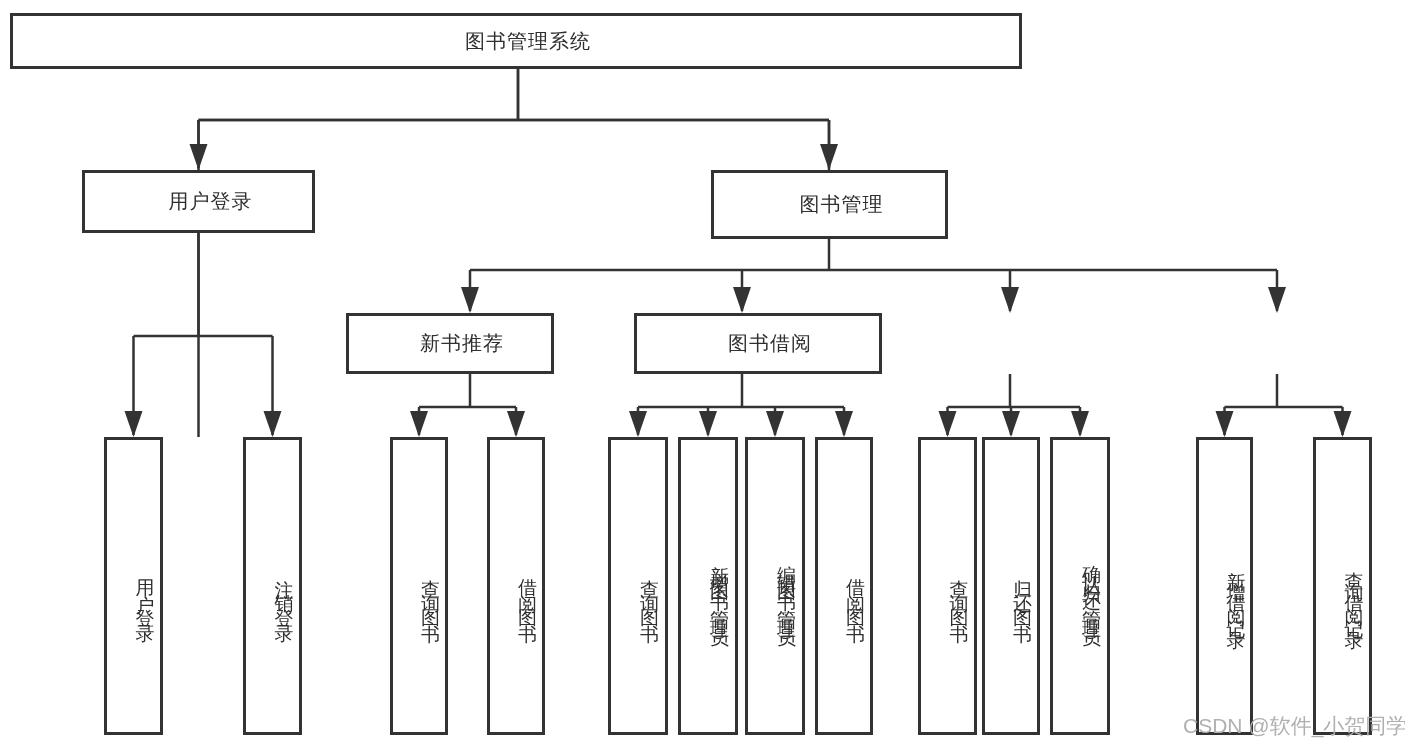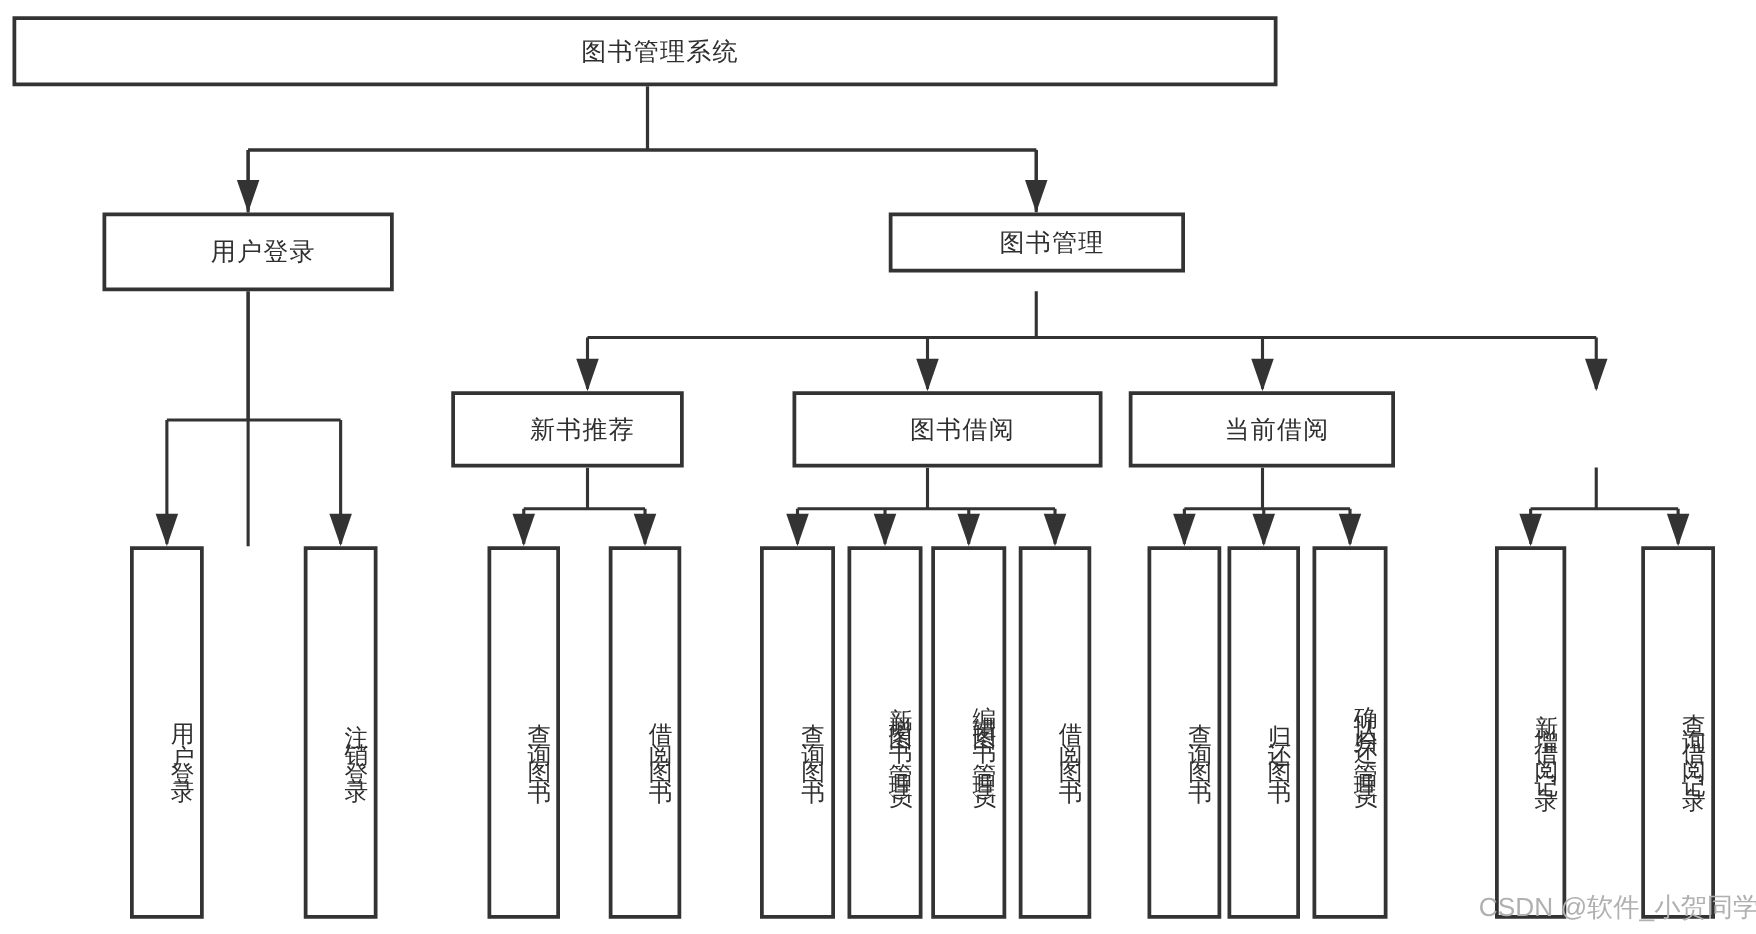--- a/index.html
+++ b/index.html
@@ -36,22 +36,22 @@
     font-size:19px;
     line-height:1;
     white-space:nowrap;
   }
   .v-node.sp4 span{letter-spacing:15px;margin-bottom:-15px;}
   .v-node.sp6 span{letter-spacing:12px;margin-bottom:-12px;}
   .v-node.sp9 span{letter-spacing:9px;margin-bottom:-9px;}
   
   #n-root{left:10px;top:13px;width:1012px;height:56px;}
   #n-user-login{left:82px;top:170px;width:233px;height:63px;}
-  #n-book-mgmt{left:711px;top:170px;width:237px;height:48px;}
-  #n-new-books{left:361px;top:313px;width:186px;height:61px;}
+  #n-book-mgmt{left:711px;top:170px;width:237px;height:69px;}
+  #n-new-books{left:346px;top:313px;width:208px;height:61px;}
   #n-book-borrow{left:634px;top:313px;width:248px;height:61px;}
   #n-current-borrow{left:903px;top:313px;width:213px;height:61px;}
   #n-borrow-records{left:1171px;top:313px;width:211px;height:61px;}
   .leaf{top:437px;height:298px;}
   #n-ul-login{left:104px;width:59px;}
   #n-ul-logout{left:243px;width:59px;}
   #n-nb-query{left:390px;width:58px;}
   #n-nb-borrow{left:487px;width:58px;}
   #n-bb-query{left:608px;width:60px;}
   #n-bb-add{left:678px;width:60px;}
@@ -139,21 +139,20 @@
     <path class="arrow" d="M1333.5 411 L1351.5 411 L1342.5 437 Z"></path>
   </svg>
 
   <div class="node h-node" id="n-root">图书管理系统</div>
 
   <div class="node h-node" id="n-user-login">用户登录</div>
   <div class="node h-node" id="n-book-mgmt">图书管理</div>
 
   <div class="node h-node" id="n-new-books">新书推荐</div>
   <div class="node h-node" id="n-book-borrow">图书借阅</div>
-  <div class="node h-node" id="n-current-borrow">当前借阅</div>
 
   <div class="node v-node leaf sp4" id="n-ul-login">
       <span>用户登录</span>
     </div>
   <div class="node v-node leaf sp4" id="n-ul-logout">
       <span>注销登录</span>
     </div>
 
   <div class="node v-node leaf sp4" id="n-nb-query">
       <span>查询图书</span>

